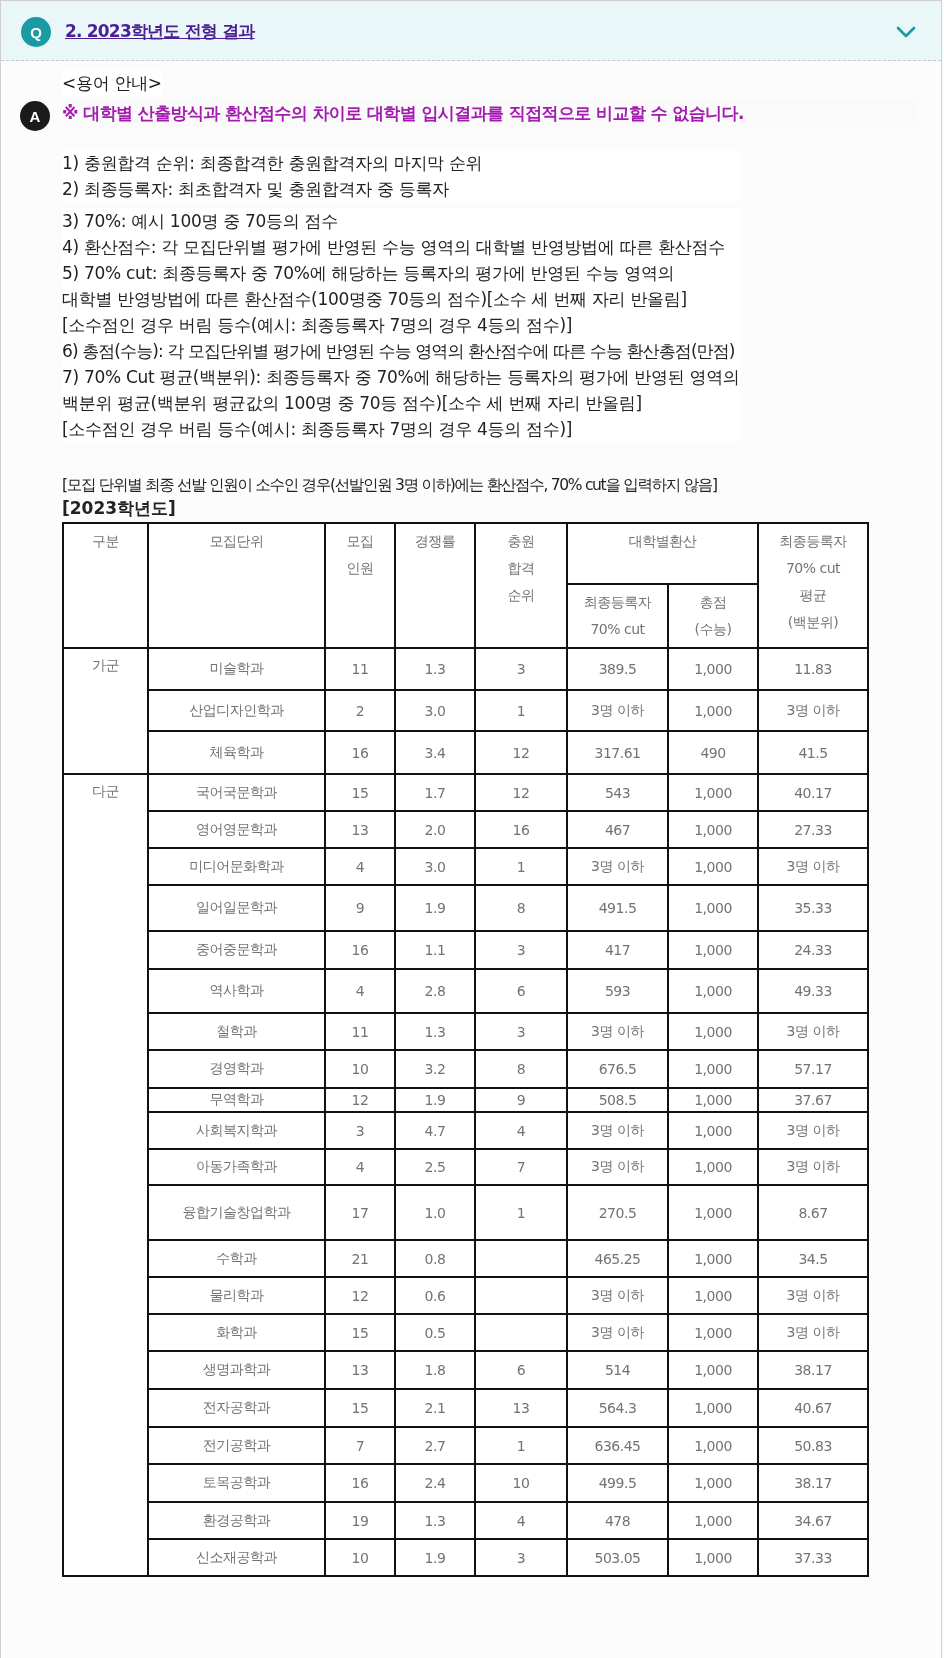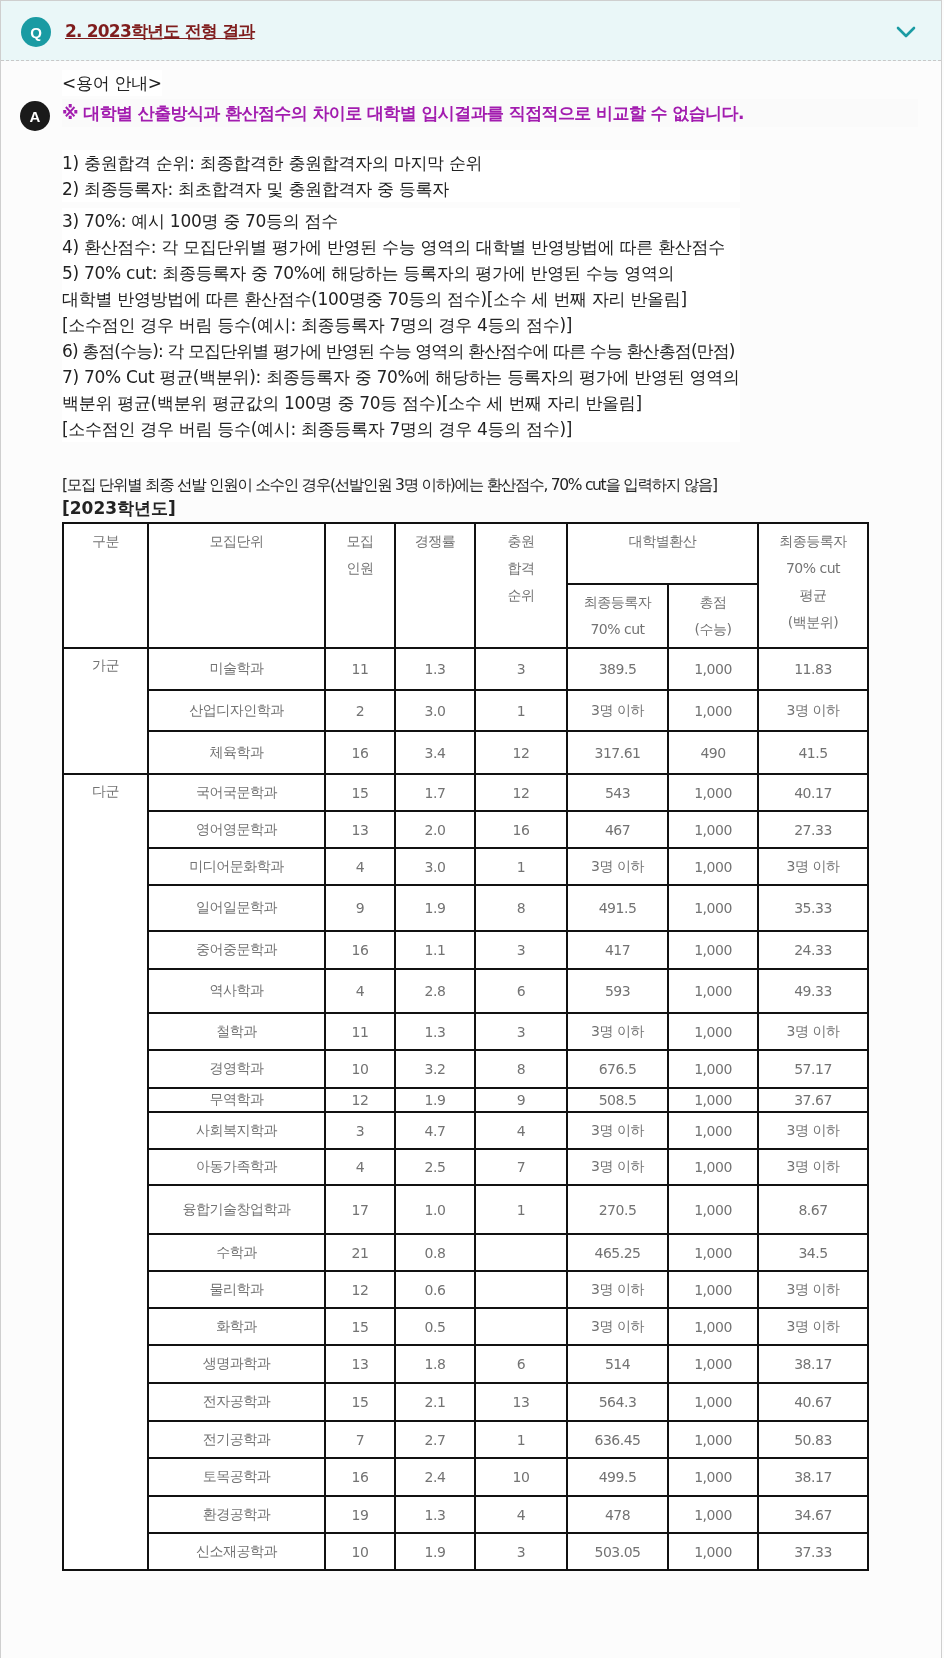--- a/index.html
+++ b/index.html
@@ -24,21 +24,21 @@
   .badge {
     position: absolute; width: 30px; height: 30px; border-radius: 50%;
     color: #fff; font-weight: bold; font-size: 15px;
     display: flex; align-items: center; justify-content: center;
     font-family: "Liberation Sans", sans-serif;
   }
   .badge.q { left: 20px; top: 16px; background: #1a9ba3; }
   .badge.a { left: 20px; top: 101px; background: #1a1a1a; }
   .q-title {
     position: absolute; left: 64px; top: 19px;
-    font-size: 17px; color: #7f1d1d; text-decoration: underline;
+    font-size: 17px; color: #4c1d95; text-decoration: underline;
     letter-spacing: -0.8px; font-weight: 600;
   }
   .chevron {
     position: absolute; right: 24px; top: 20px; width: 22px; height: 22px;
   }
   .answer {
     position: absolute; left: 62px; top: 62px; width: 856px;
   }
   .line {
     background: #fff; font-size: 17px; line-height: 26px; white-space: nowrap;
@@ -264,21 +264,21 @@
       </tr>
       <tr style="height: 36px;">
         <td>아동가족학과</td>
         <td>4</td>
         <td>2.5</td>
         <td>7</td>
         <td>3명 이하</td>
         <td>1,000</td>
         <td>3명 이하</td>
       </tr>
-      <tr style="height: 49px;">
+      <tr style="height: 55px;">
         <td>융합기술창업학과</td>
         <td>17</td>
         <td>1.0</td>
         <td>1</td>
         <td class="b">270.5</td>
         <td>1,000</td>
         <td class="b">8.67</td>
       </tr>
       <tr style="height: 37px;">
         <td>수학과</td>

